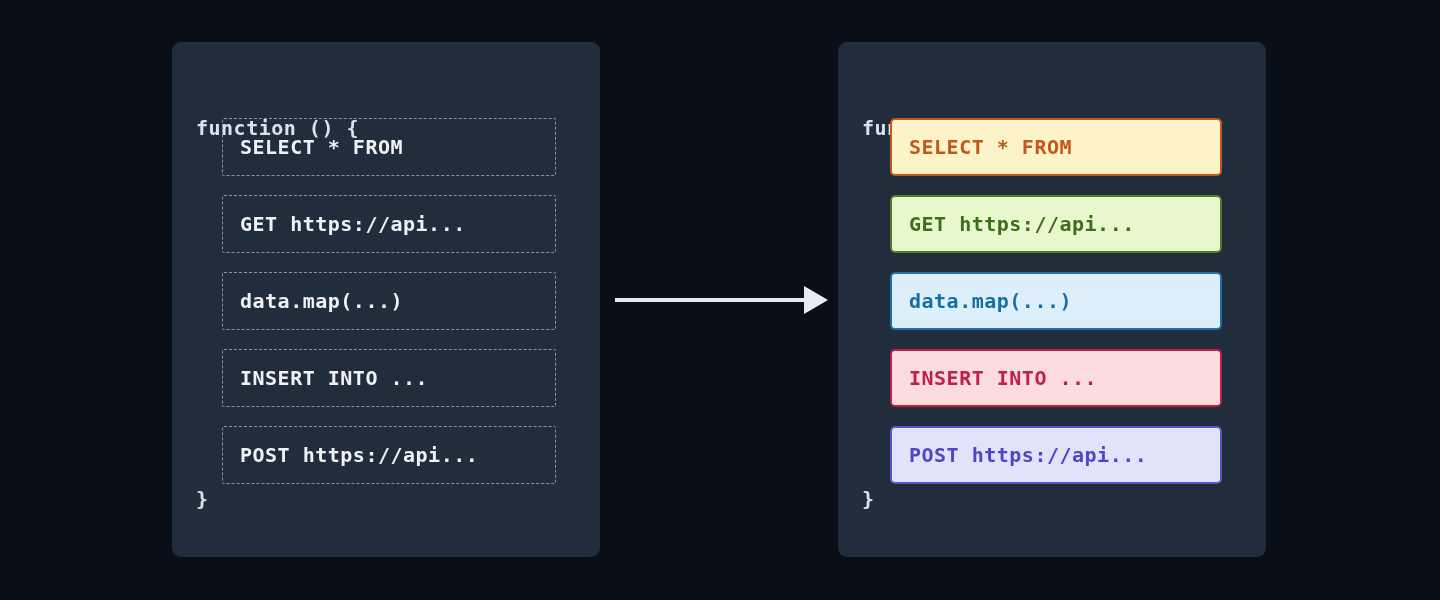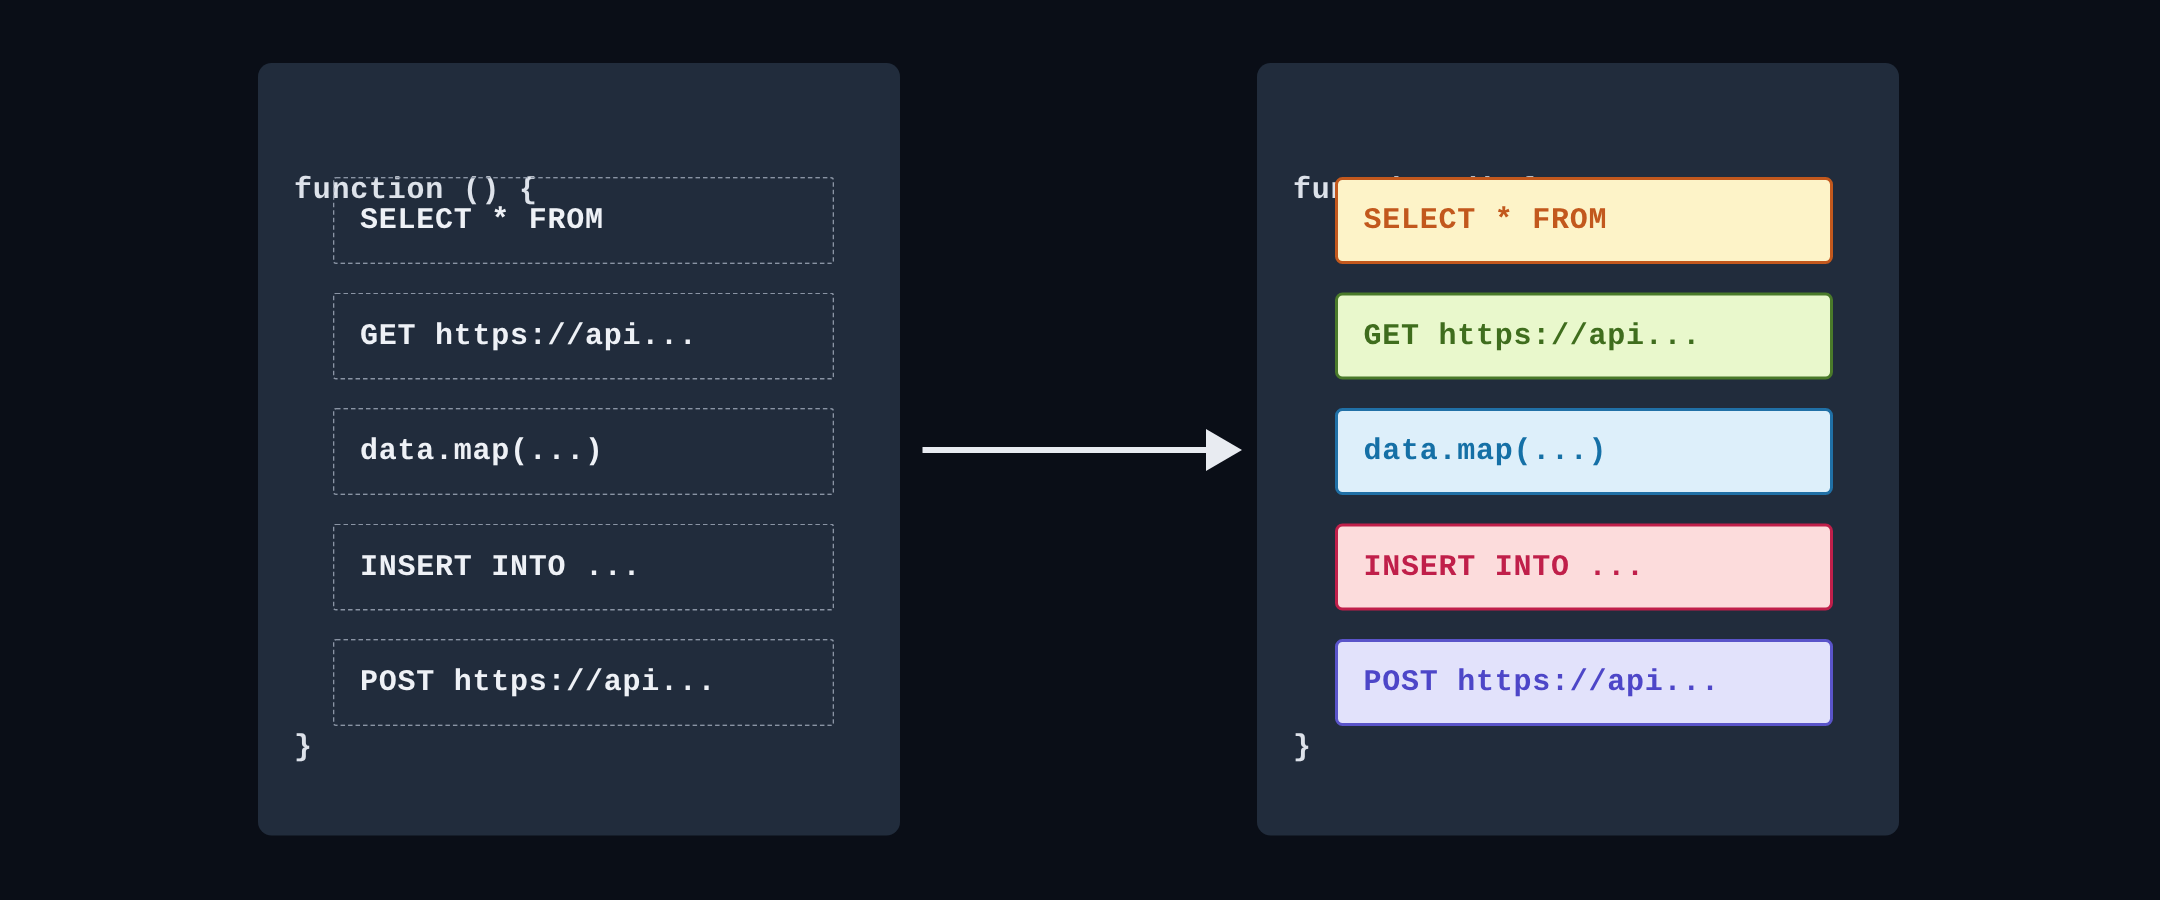--- a/index.html
+++ b/index.html
@@ -9,21 +9,20 @@
     overflow: hidden;
     font-family: "DejaVu Sans Mono", "Liberation Mono", monospace;
     font-weight: bold;
   }
   .panel {
     position: absolute;
     top: 42px;
     width: 428px;
     height: 515px;
     border-radius: 9px;
-    font-family: Liberation Mono, monospace;
   }
   .panel-left  { left: 172px; }
   .panel-right { left: 838px; }
   .fn-open {
     position: absolute;
     top: 74px;
     left: 24px;
     font-size: 20px;
     line-height: 24px;
     letter-spacing: 0.5px;

